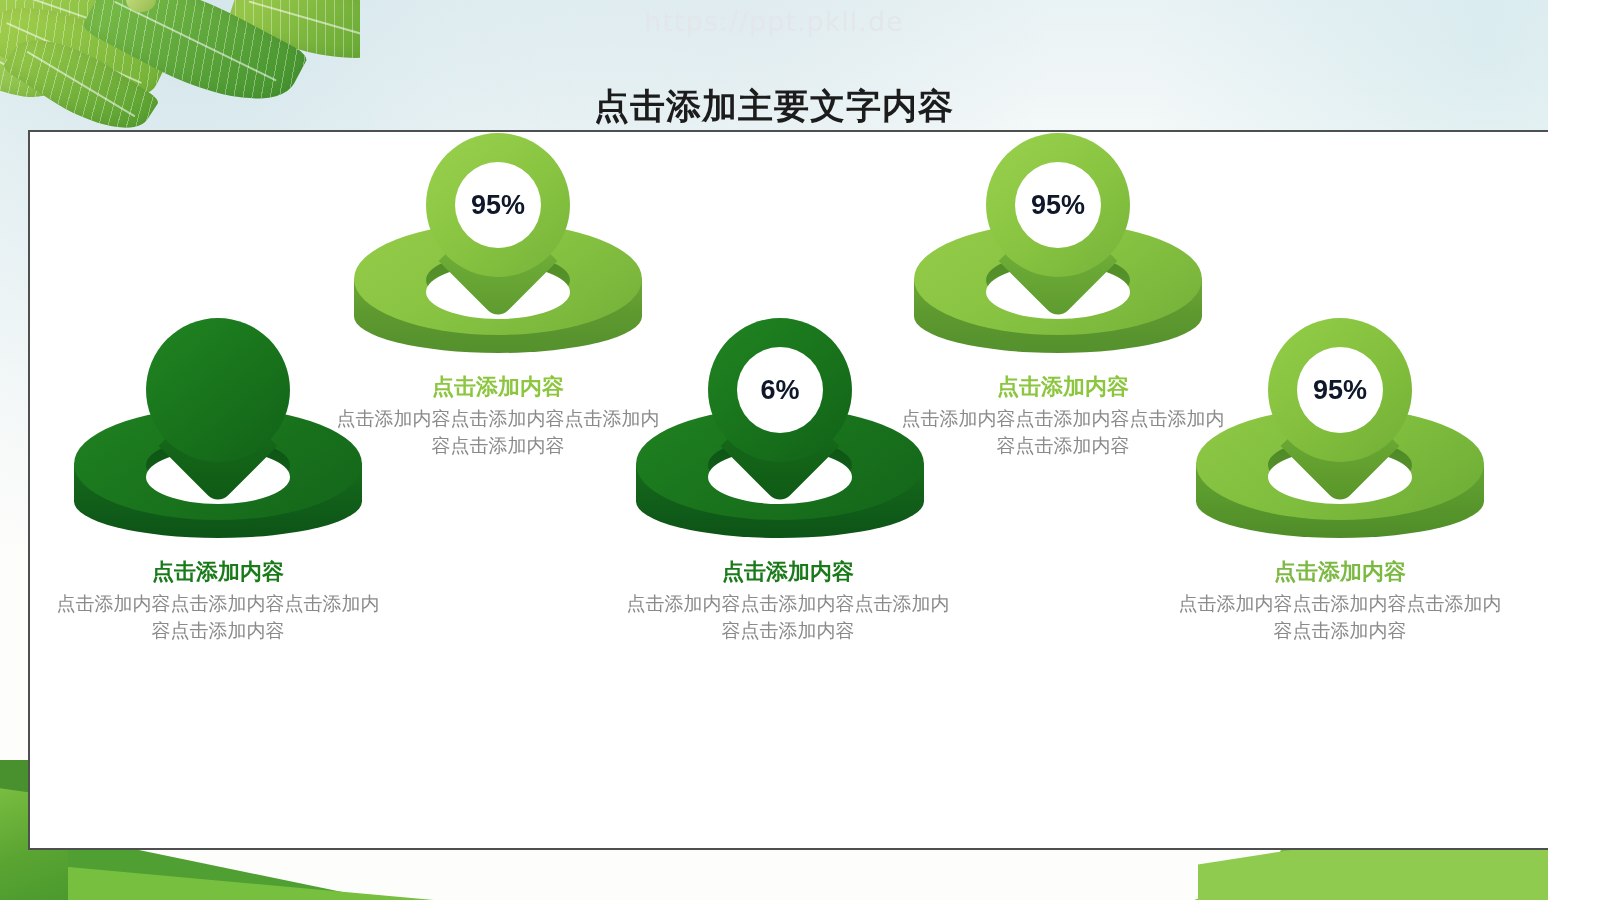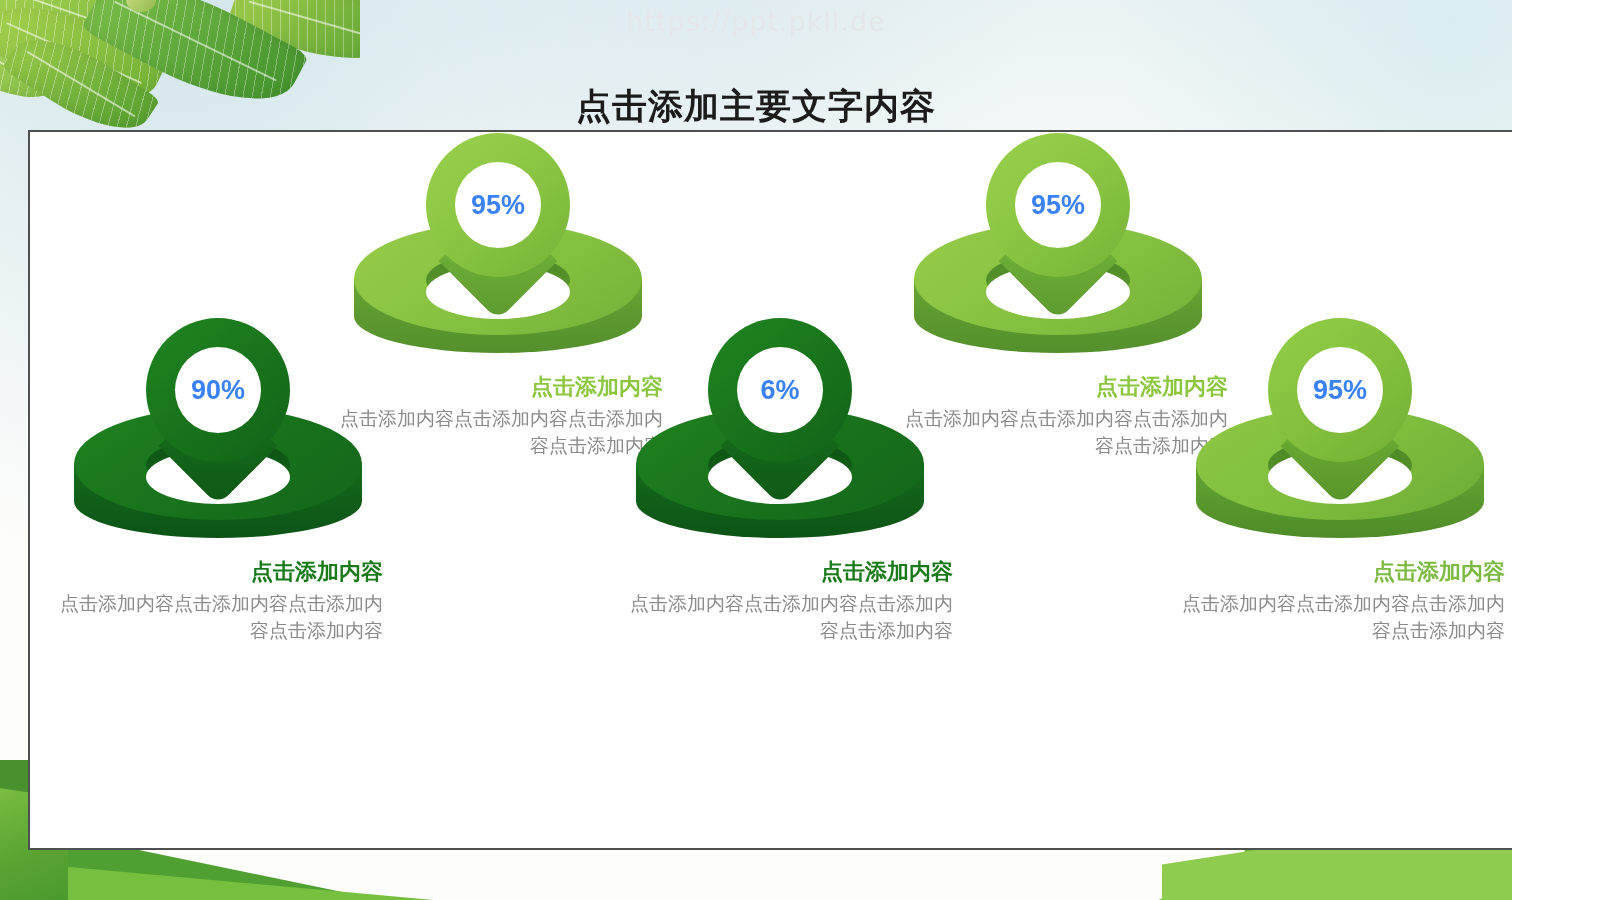--- a/index.html
+++ b/index.html
@@ -10,20 +10,21 @@
     overflow: hidden;
     font-family: "Liberation Sans", "DejaVu Sans", sans-serif;
   }
 
   #slide {
     position: relative;
     width: 1512px;
     height: 900px;
     background: linear-gradient(170deg, #f2f7f8 0%, #fbfcfa 38%, #fdfdfb 70%, #fbfcf8 100%);
     overflow: hidden;
+    padding-left: 36px;
   }
 
   
   .bg-sky {
     position: absolute;
     inset: 0;
     background:
       radial-gradient(circle at 12% 4%, rgba(205,226,233,0.75) 0%, rgba(205,226,233,0) 34%),
       radial-gradient(circle at 48% 2%, rgba(214,230,236,0.55) 0%, rgba(214,230,236,0) 26%),
       radial-gradient(circle at 96% 6%, rgba(196,226,232,0.45) 0%, rgba(196,226,232,0) 20%),
@@ -266,29 +267,29 @@
     border-radius: 50%;
     background: #ffffff;
     display: flex;
     align-items: center;
     justify-content: center;
     z-index: 3;
   }
   .marker .pct {
     font-size: 27px;
     font-weight: bold;
-    color: #3b82f6;
+    color: #0f172a;
     letter-spacing: 0px;
   }
 
   
   .caption {
     position: absolute;
     width: 330px;
-    text-align: right;
+    text-align: center;
   }
   .cap-title {
     font-size: 22px;
     font-weight: bold;
     line-height: 1.25;
   }
   .cap-body {
     margin-top: 4px;
     font-size: 19px;
     line-height: 1.45;
@@ -345,23 +346,20 @@
     <div class="pin-art">
       <div class="ring">
         <div class="side" style="background:linear-gradient(180deg,#1d7a1b 0%,#12611a 58%,#0d5417 100%);"></div>
         <div class="top" style="background:linear-gradient(145deg,#1f8120 0%,#19721c 52%,#13661a 100%);"></div>
         <div class="hole" style="background:linear-gradient(180deg,#0d5214 0%,#12631a 100%);"></div>
         <div class="hole-floor"></div>
       </div>
       <div class="marker">
         <div class="tail" style="background:linear-gradient(135deg,#19711b,#0f5a16);"></div>
         <div class="head" style="background:linear-gradient(140deg,#208521 0%,#18721b 55%,#116218 100%);"></div>
-        <div class="inner">
-          <span class="pct">90%</span>
-        </div>
       </div>
     </div>
   </div>
   <div class="caption" style="left:53px; top:558px;">
     <div class="cap-title" style="color:#1a7a1a;">点击添加内容</div>
     <div class="cap-body">点击添加内容点击添加内容点击添加内容点击添加内容</div>
   </div>
 
   <div class="pin-group" style="left:348px; top:133px;">
     <div class="pin-art">

